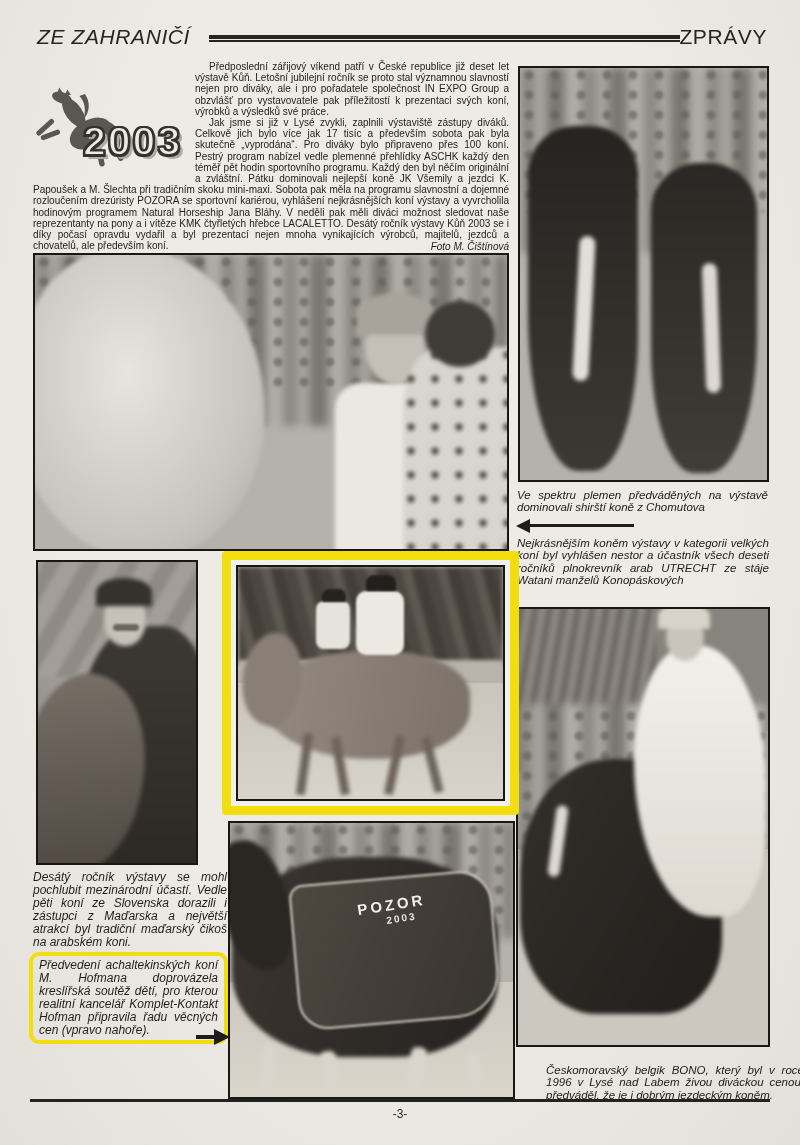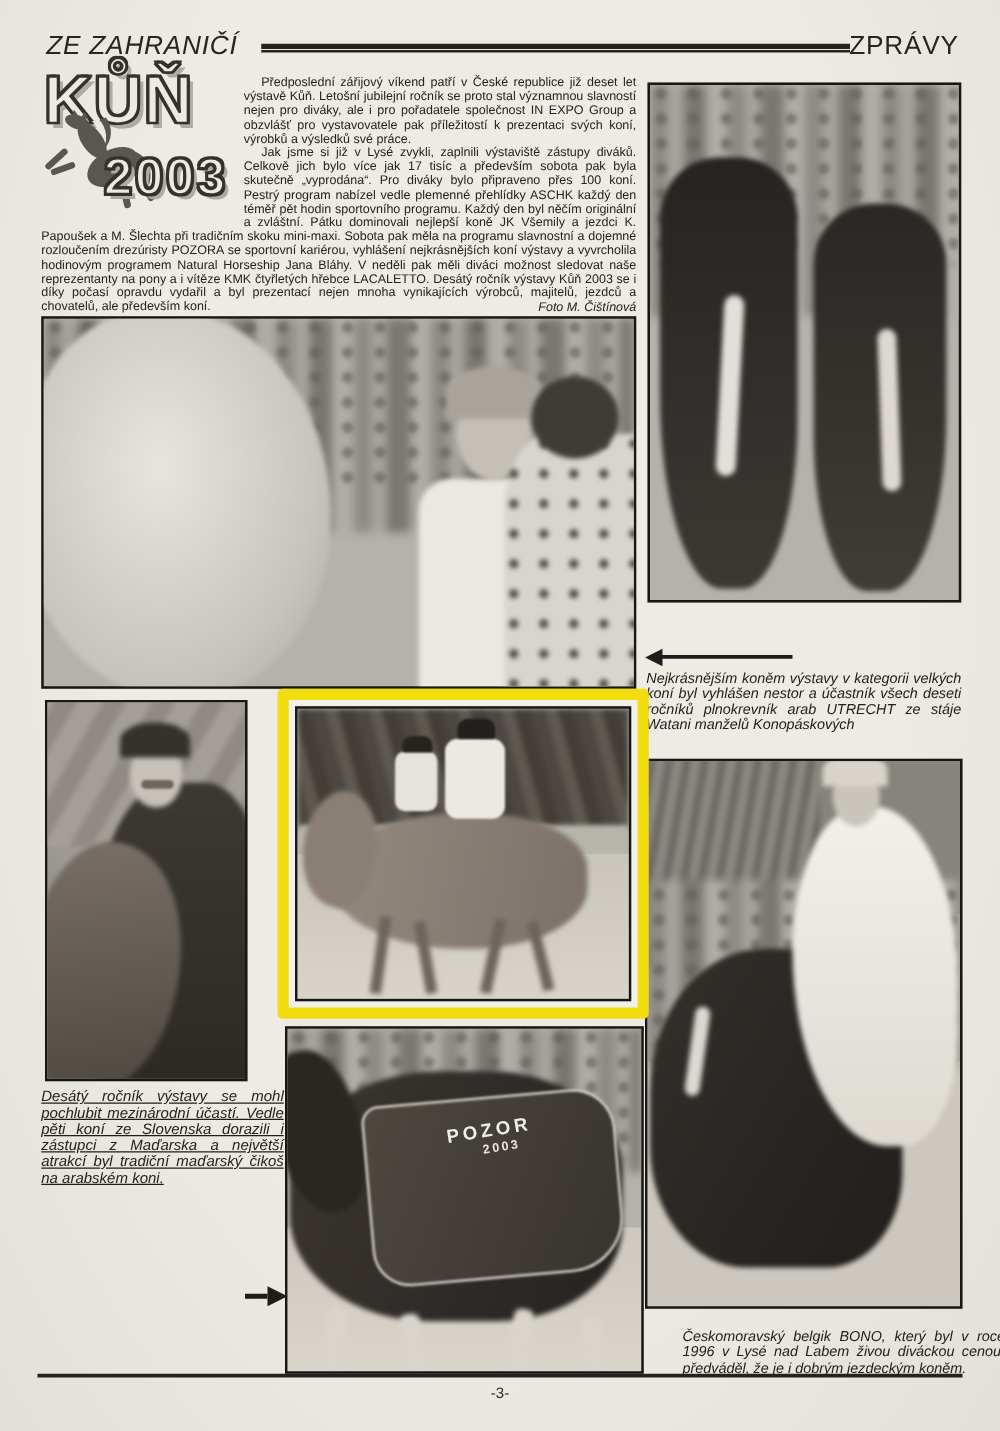--- a/index.html
+++ b/index.html
@@ -55,21 +55,21 @@
   
   .blanket-txt{position:absolute;left:128px;top:74px;transform:rotate(-9deg);text-align:center;line-height:1.1;}
   .blanket-title{font-size:15px;font-weight:bold;letter-spacing:3px;color:#f1efe9;}
   .blanket-year{font-size:10px;font-weight:bold;letter-spacing:2px;color:#e9e6df;margin-left:16px;}
   
   .caption{position:absolute;font-size:11.5px;font-style:italic;line-height:12.3px;text-align:justify;color:#21201e;}
   .cap-shire{left:517px;top:489px;width:251px;}
   .cap-utrecht{left:517px;top:537px;width:252px;}
   .cap-bono{left:514px;top:1064px;width:258px;margin-left:32px;}
   .lc{position:absolute;font-size:12px;font-style:italic;line-height:13px;text-align:justify;color:#1f1e1c;}
-  .lc-1{left:33px;top:871px;width:194px;text-decoration:underline;}
+  .lc-1{left:33px;top:871px;width:194px;}
   .lc-box{left:29px;top:952px;width:199px;box-sizing:border-box;border:4px solid var(--yellow);border-radius:10px;padding:3px 6px;}
   .lc-3{left:33px;top:1043px;width:194px;}
   
   .arrow-left{position:absolute;left:516px;top:519px;width:120px;height:14px;}
   .arrow-left .bar{position:absolute;left:10px;top:5px;width:108px;height:3px;background:#1e1d1b;}
   .arrow-left .head{position:absolute;left:0;top:0;width:0;height:0;border-top:7px solid rgba(0,0,0,0);border-bottom:7px solid rgba(0,0,0,0);border-right:14px solid #1e1d1b;}
   .arrow-right{position:absolute;left:196px;top:1029px;width:34px;height:16px;}
   .arrow-right .bar{position:absolute;left:0;top:6px;width:18px;height:4px;background:#1e1d1b;}
   .arrow-right .head{position:absolute;right:0;top:0;width:0;height:0;border-top:8px solid rgba(0,0,0,0);border-bottom:8px solid rgba(0,0,0,0);border-left:16px solid #1e1d1b;}
   
@@ -80,21 +80,20 @@
 <body>
 
 <div class="page">
 
   <div class="hdr hdr-left">ZE ZAHRANIČÍ</div>
   <div class="hdr-rule"></div>
   <div class="hdr hdr-right">ZPRÁVY</div>
 
   <div class="article">
     <div class="logo">
-      <div class="logo-title outline-txt">KŮŇ</div>
       <svg class="logo-horse" viewBox="0 0 100 100">
         <g fill="#5a5751">
           <ellipse cx="58" cy="55" rx="24" ry="15" transform="rotate(-28 58 55)"></ellipse>
           <ellipse cx="40" cy="32" rx="9" ry="18" transform="rotate(-35 40 32)"></ellipse>
           <ellipse cx="27" cy="16" rx="11" ry="6" transform="rotate(18 27 16)"></ellipse>
           <path d="M33,7 L37,13 L30,13 Z"></path>
           <path d="M24,5 L29,12 L22,13 Z"></path>
           <rect x="16" y="38" width="5.5" height="24" rx="2.5" transform="rotate(48 16 38)"></rect>
           <rect x="24" y="50" width="5.5" height="22" rx="2.5" transform="rotate(70 24 50)"></rect>
           <rect x="62" y="62" width="6" height="30" rx="3" transform="rotate(-12 62 62)"></rect>
@@ -123,20 +122,21 @@
 
   <div class="photo ph-shire">
     <div class="sh crowd" style="left:0;right:0;top:0;height:45%;"></div>
     <div class="heads" style="position:absolute;left:0;right:0;top:0;height:35%;"></div>
     <div class="sh" style="left:8px;top:58px;width:110px;height:345px;background:linear-gradient(180deg,#262320,#3c3935);border-radius:48px 48px 40% 45%;"></div>
     <div class="sh" style="left:56px;top:168px;width:16px;height:145px;background:#e2dfd9;border-radius:8px;transform:rotate(3deg);"></div>
     <div class="sh" style="right:10px;top:95px;width:106px;height:310px;background:linear-gradient(180deg,#2a2724,#403d38);border-radius:48px 48px 45% 40%;"></div>
     <div class="sh" style="right:48px;top:195px;width:15px;height:130px;background:#ddd9d2;border-radius:8px;transform:rotate(-2deg);"></div>
   </div>
 
+  <div class="caption cap-shire">Ve spektru plemen předváděných na výstavě dominovali shirští koně z Chomutova</div>
   <div class="arrow-left">
     <div class="bar"></div>
     <div class="head"></div>
   </div>
   <div class="caption cap-utrecht">Nejkrásnějším koněm výstavy v kategorii velkých koní byl vyhlášen nestor a účastník všech deseti ročníků plnokrevník arab UTRECHT ze stáje Watani manželů Konopáskových</div>
 
   <div class="photo ph-bono">
     <div style="position:absolute;inset:0;background:linear-gradient(180deg,#87847d 0 28%,#a5a29a 28% 55%,#ccc8bf 55% 100%);"></div>
     <div class="sh" style="left:-12px;top:-12px;width:150px;height:180px;background:repeating-linear-gradient(100deg,#6e6a62 0 6px,#8a8680 6px 14px);border-radius:0 0 60% 20%;"></div>
     <div class="sh crowd" style="left:0;right:0;top:95px;height:150px;"></div>
@@ -188,20 +188,21 @@
       <div class="blanket-title">POZOR</div>
       <div class="blanket-year">2003</div>
     </div>
     <div class="sh" style="left:30px;bottom:2px;width:16px;height:50px;background:#d9d5cc;border-radius:6px;transform:rotate(6deg);"></div>
     <div class="sh" style="left:92px;bottom:2px;width:16px;height:44px;background:#d9d5cc;border-radius:6px;transform:rotate(-8deg);"></div>
     <div class="sh" style="left:178px;bottom:2px;width:16px;height:48px;background:#d9d5cc;border-radius:6px;transform:rotate(10deg);"></div>
     <div class="sh" style="left:236px;bottom:2px;width:16px;height:42px;background:#d9d5cc;border-radius:6px;transform:rotate(-6deg);"></div>
   </div>
 
   <div class="lc lc-1">Desátý ročník výstavy se mohl pochlubit mezinárodní účastí. Vedle pěti koní ze Slovenska dorazili i zástupci z Maďarska a největší atrakcí byl tradiční maďarský čikoš na arabském koni.</div>
+  <div class="lc lc-box">Předvedení achaltekinských koní M. Hofmana doprovázela kreslířská soutěž dětí, pro kterou realitní kancelář Komplet-Kontakt Hofman připravila řadu věcných cen (vpravo nahoře).</div>
   <div class="arrow-right">
     <div class="bar"></div>
     <div class="head"></div>
   </div>
 
   <div class="bottom-rule"></div>
   <div class="page-num">-3-</div>
 
 </div>
 

